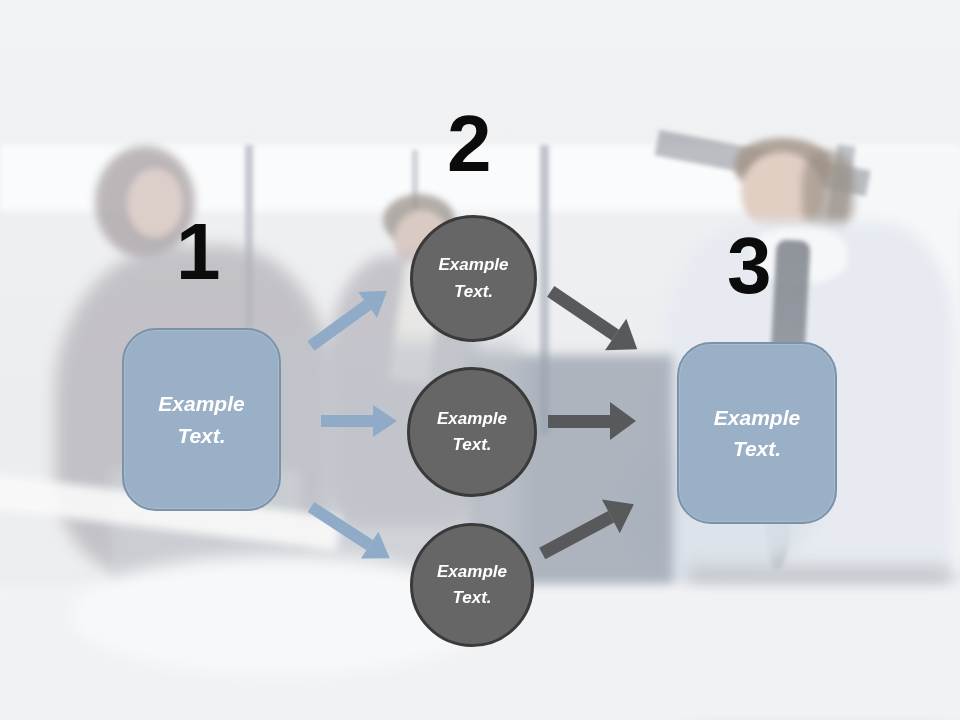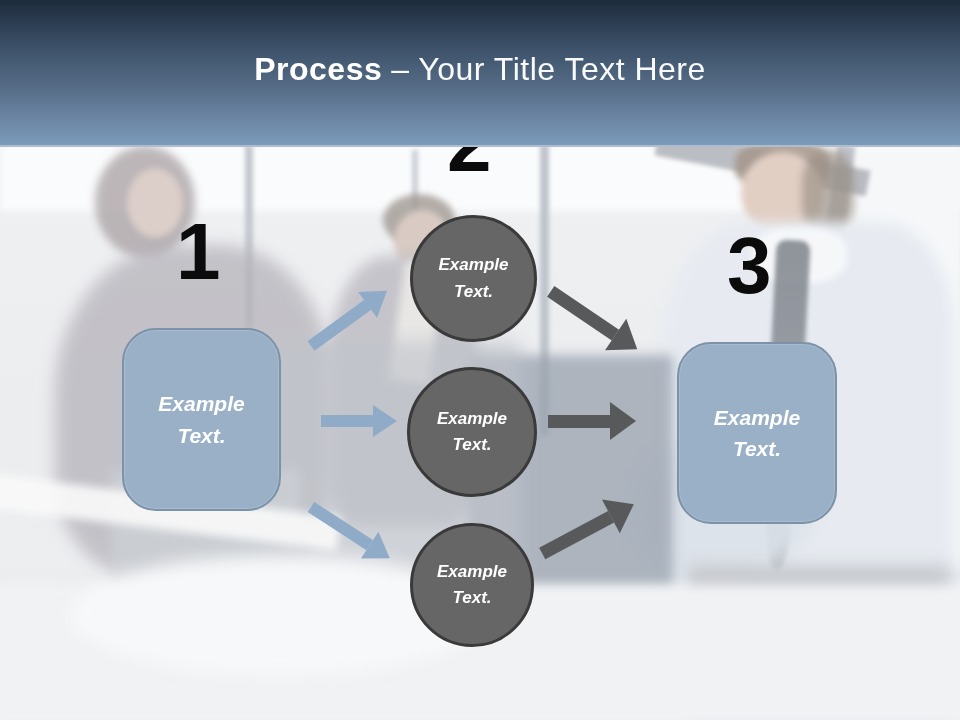--- a/index.html
+++ b/index.html
@@ -124,25 +124,20 @@
 
     <div class="ph" style="left:468px;top:355px;width:205px;height:235px;background:#98a1ae;opacity:.75;filter:blur(6px);"></div>
     <div class="ph" style="left:200px;top:340px;width:320px;height:260px;background:#c1c5cc;opacity:.65;filter:blur(9px);"></div>
     <div class="ph" style="left:110px;top:470px;width:190px;height:180px;background:#ccd0d5;opacity:.8;filter:blur(6px);"></div>
 
     <div class="ph" style="left:-10px;top:585px;width:980px;height:140px;background:#f1f2f4;filter:blur(6px);"></div>
     <div class="ph" style="left:70px;top:555px;width:420px;height:120px;background:#f7f8f9;border-radius:50%;filter:blur(9px);"></div>
     <div class="ph" style="left:-20px;top:495px;width:360px;height:34px;background:#fafafa;opacity:.9;filter:blur(4px);transform:rotate(7deg);"></div>
   </div>
 
-  <div id="header-band">
-    <div id="slide-title">
-      <span class="emph">Process</span><span class="rest">– Your Title Text Here</span>
-    </div>
-  </div>
 
   <div class="step-number" id="num-1">1</div>
   <div class="step-number" id="num-2">2</div>
   <div class="step-number" id="num-3">3</div>
 
   <div class="arrow blue" id="arr-b1">
     <span class="shaft"></span>
     <span class="head"></span>
   </div>
   <div class="arrow blue" id="arr-b2">

